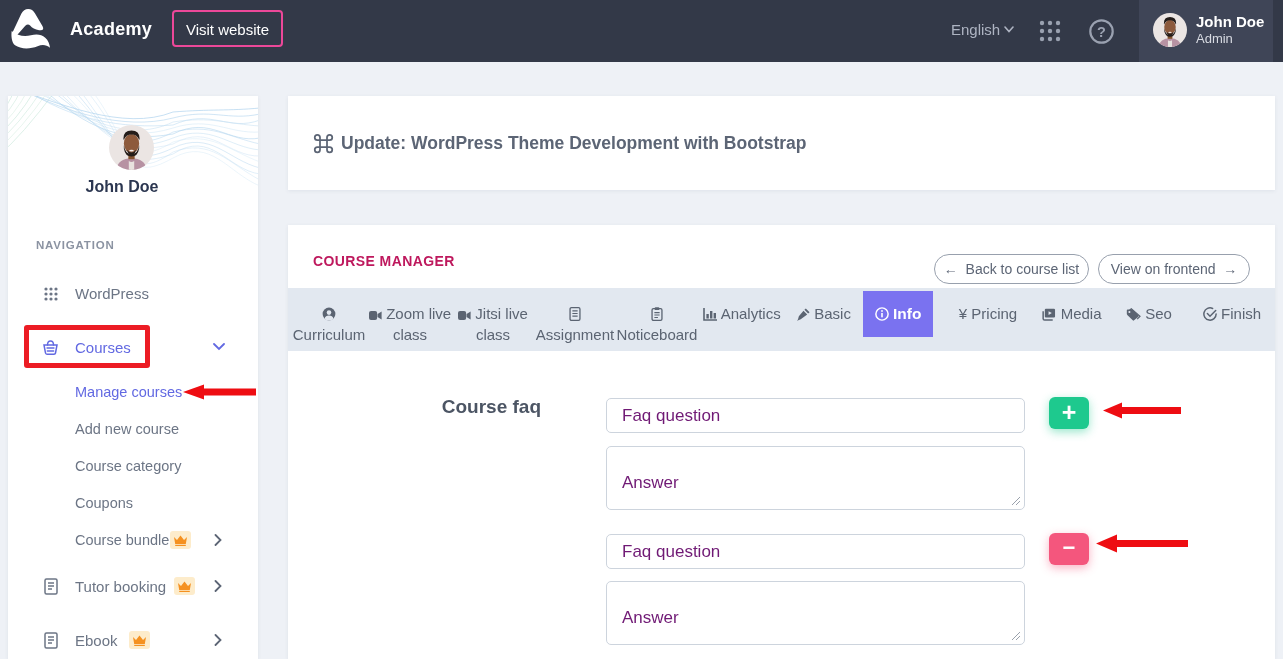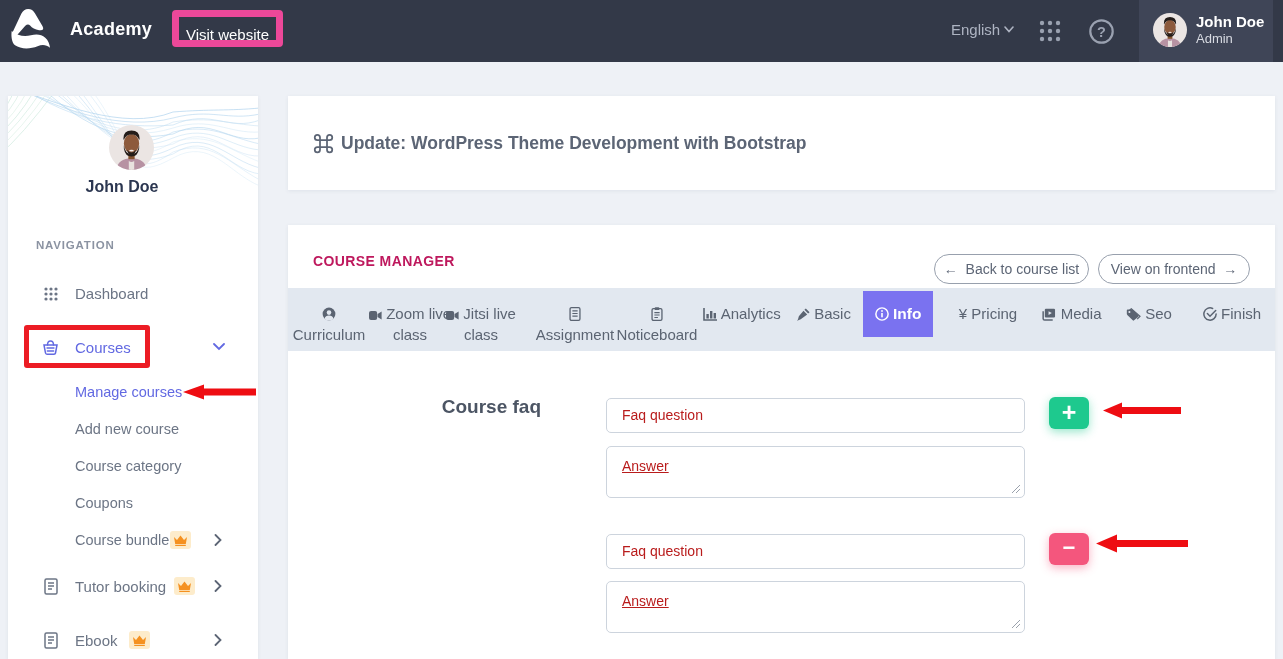--- a/index.html
+++ b/index.html
@@ -5,21 +5,21 @@
 * { margin:0; padding:0; box-sizing:border-box; }
 html,body { width:1283px; height:659px; overflow:hidden; }
 body { font-family:"Liberation Sans", sans-serif; background:#eef1f6; position:relative; }
 .abs { position:absolute; }
 
 
 #topbar { position:absolute; left:0; top:0; width:1283px; height:62px; background:#333948; }
 #userpanel { position:absolute; left:1139px; top:0; width:134px; height:62px; background:#3f4557; }
 #logo { position:absolute; left:5px; top:6px; }
 #brand { position:absolute; left:70px; top:19px; color:#fff; font-size:18px; font-weight:bold; letter-spacing:0.3px; }
-#visitbtn { position:absolute; left:172px; top:10px; width:111px; height:37px; border:7px solid #ec4899; border-radius:4px; color:#fff; font-size:15px; text-align:center; line-height:35px; }
+#visitbtn { position:absolute; left:172px; top:10px; width:111px; height:37px; border:2px solid #ec4899; border-radius:4px; color:#fff; font-size:15px; text-align:center; line-height:35px; }
 #lang { position:absolute; left:951px; top:21px; color:#aeb4c2; font-size:15px; }
 #topuser-name { position:absolute; left:1196px; top:13px; color:#fff; font-size:15px; font-weight:bold; }
 #topuser-role { position:absolute; left:1196px; top:31px; color:#d8dbe2; font-size:13px; }
 
 
 #sidebar { position:absolute; left:8px; top:96px; width:250px; height:563px; background:#fff; box-shadow:0 1px 4px rgba(40,60,90,0.08); }
 #sb-name { position:absolute; left:0; top:178px; width:244px; text-align:center; color:#2b3650; font-weight:bold; font-size:16px; }
 #sb-navlabel { position:absolute; left:36px; top:239px; color:#8b93a2; font-size:11.5px; font-weight:bold; letter-spacing:0.8px; }
 .sb-item { position:absolute; left:75px; color:#6c7585; font-size:15px; }
 .sb-sub { position:absolute; left:75px; color:#6c7585; font-size:14.5px; }
@@ -37,23 +37,23 @@
 
 #tabbar { position:absolute; left:288px; top:288px; width:987px; height:63px; background:#e2e8f0; }
 .tab { position:absolute; top:303px; color:#5b6472; font-size:15px; text-align:center; }
 .tab .l1 { height:22px; line-height:22px; white-space:nowrap; }
 .tab .l2 { height:19px; line-height:19px; white-space:nowrap; }
 #tab-info { position:absolute; left:863px; top:291px; width:70px; height:46px; background:#7a72f0; color:#fff; font-size:15.5px; font-weight:bold; text-align:center; line-height:46px; }
 .ticon { display:inline-block; vertical-align:-2px; }
 
 
 #lbl-faq { position:absolute; left:400px; top:396px; width:141px; text-align:right; color:#4c5564; font-size:19px; font-weight:bold; }
-.finput { position:absolute; left:606px; width:419px; border:1px solid #cdd4dd; border-radius:5px; background:#fff; color:#b91c1c; font-size:14px; padding-left:15px; }
+.finput { position:absolute; left:606px; width:419px; border:1px solid #cdd4dd; border-radius:5px; background:#fff; color:#701a75; font-size:17px; padding-left:15px; }
 .q { height:35px; line-height:33px; }
-.a { height:52px; line-height:20px; padding-top:9px;text-decoration:underline; }
+.a { height:64px; line-height:20px; padding-top:26px; }
 .rz { position:absolute; right:3px; bottom:3px; width:10px; height:10px; }
 #addbtn { position:absolute; left:1049px; top:397px; width:40px; height:32px; background:#1ec98e; border-radius:6px; color:#fff; font-size:25px; font-weight:bold; text-align:center; line-height:30px; box-shadow:0 3px 10px rgba(30,201,142,0.45); }
 #delbtn { position:absolute; left:1049px; top:533px; width:40px; height:32px; background:#f4567d; border-radius:6px; color:#fff; font-size:22px; font-weight:bold; text-align:center; line-height:29px; box-shadow:0 3px 10px rgba(244,86,125,0.45); }
 
 
 #annot-rect { position:absolute; left:24px; top:325px; width:126px; height:43px; border:5px solid #ec1c24; border-radius:3px; }
 .arrow { position:absolute; }
 </style>
 </head>
 <body>
@@ -160,21 +160,21 @@
       <circle cx="7" cy="2" r="1.6"></circle>
       <circle cx="12" cy="2" r="1.6"></circle>
       <circle cx="2" cy="7" r="1.6"></circle>
       <circle cx="7" cy="7" r="1.6"></circle>
       <circle cx="12" cy="7" r="1.6"></circle>
       <circle cx="2" cy="12" r="1.6"></circle>
       <circle cx="7" cy="12" r="1.6"></circle>
       <circle cx="12" cy="12" r="1.6"></circle>
     </g>
 </svg>
-<div class="sb-item" style="top:285px">Dashboard</div>
+<div class="sb-item" style="top:285px">WordPress</div>
 
 <svg class="abs" style="left:42px;top:339px" width="17" height="17" viewBox="0 0 17 17">
   <g fill="none" stroke="#6269e2" stroke-width="1.5" stroke-linecap="round">
     <path d="M2 6 L15 6 L13.5 14 Q13.3 15.2 12 15.2 L5 15.2 Q3.7 15.2 3.5 14 Z"></path>
     <path d="M5.5 6 Q5.5 2 8.5 2 Q11.5 2 11.5 6"></path>
     <path d="M5 9 L12 9" stroke-width="1.3"></path>
     <path d="M5.3 12 L11.7 12" stroke-width="1.3"></path>
   </g>
 </svg>
 <div class="sb-item sb-purple" style="top:339px">Courses</div>
@@ -245,21 +245,21 @@
       </svg></div>
   <div class="l2">Curriculum</div>
 </div>
 <div class="tab" style="left:369px;width:82px">
   <div class="l1"><svg class="ticon" width="13" height="11" viewBox="0 0 16 12">
         <rect x="0" y="0.5" width="10" height="11" rx="2.5" fill="#5b6472"></rect>
         <path d="M10.5 4.2 L15.5 1.2 L15.5 10.8 L10.5 7.8 Z" fill="#5b6472"></path>
       </svg> Zoom live</div>
   <div class="l2">class</div>
 </div>
-<div class="tab" style="left:440px;width:82px">
+<div class="tab" style="left:452px;width:82px">
   <div class="l1"><svg class="ticon" width="13" height="11" viewBox="0 0 16 12">
         <rect x="0" y="0.5" width="10" height="11" rx="2.5" fill="#5b6472"></rect>
         <path d="M10.5 4.2 L15.5 1.2 L15.5 10.8 L10.5 7.8 Z" fill="#5b6472"></path>
       </svg> Jitsi live</div>
   <div class="l2">class</div>
 </div>
 <div class="tab" style="left:534px;width:82px">
   <div class="l1"><svg class="ticon" width="12" height="14" viewBox="0 0 12 15">
         <rect x="0.7" y="0.7" width="10.6" height="13.6" rx="1.5" fill="none" stroke="#5b6472" stroke-width="1.4"></rect>
         <path d="M3.2 4.2 L8.8 4.2 M3.2 7 L8.8 7 M3.2 9.8 L8.8 9.8" stroke="#5b6472" stroke-width="1.2"></path>

